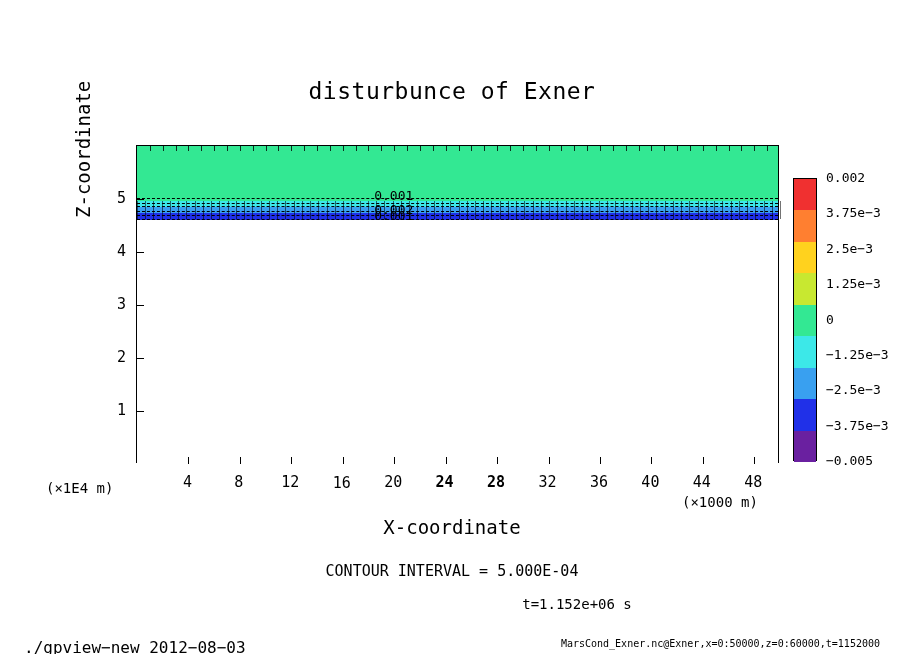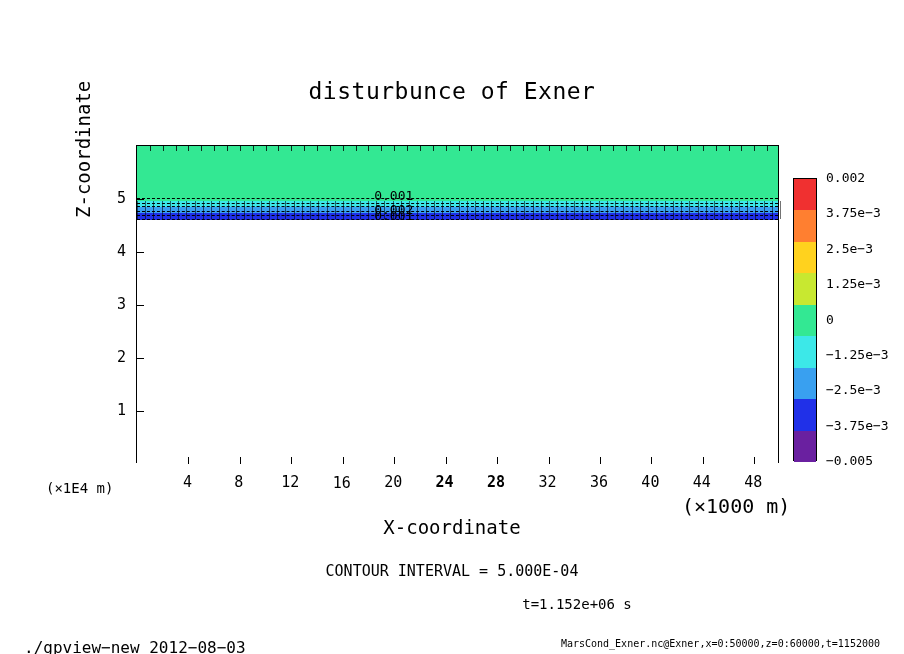--- a/index.html
+++ b/index.html
@@ -11,21 +11,21 @@
   #plot{left:136px;top:145px;width:643px;height:318px;border:1px solid #000;box-sizing:border-box;background:#fff;}
   .band{position:absolute;left:0;width:100%;}
   .dashline{position:absolute;left:0;width:100%;border-top:1px dashed #000;height:0;}
   
   .tick{position:absolute;background:#000;}
   .ylabel{position:absolute;font-size:15px;text-align:right;width:30px;}
   .xlabel{position:absolute;font-size:15px;text-align:center;width:40px;}
   #yaxis-title{left:72px;top:218px;font-size:19px;transform:rotate(-90deg);transform-origin:left top;white-space:nowrap;}
   #xaxis-title{left:0;top:516px;width:904px;text-align:center;font-size:19px;}
   #xunit{left:46px;top:480px;font-size:14px;}
-  #xunit2{left:682px;top:494px;font-size:20px;}
+  #xunit2{left:682px;top:494px;font-size:14px;}
   #contourinfo{left:0;top:562px;width:904px;text-align:center;font-size:15px;}
   #timeinfo{left:0;top:596px;width:904px;text-align:center;font-size:14px;padding-left:250px;box-sizing:border-box;}
   #footleft{left:24px;top:638px;font-size:16px;}
   #footright{right:24px;top:638px;font-size:10px;text-align:right;}
   
   #cbar{left:793px;top:178px;width:24px;height:283px;border:1px solid #000;box-sizing:border-box;}
   #cbar .cell{width:100%;}
   .cbl{position:absolute;left:826px;font-size:13px;white-space:nowrap;}
   .inlinelabel{position:absolute;font-size:13px;background:transparent;white-space:nowrap;}
 </style>

